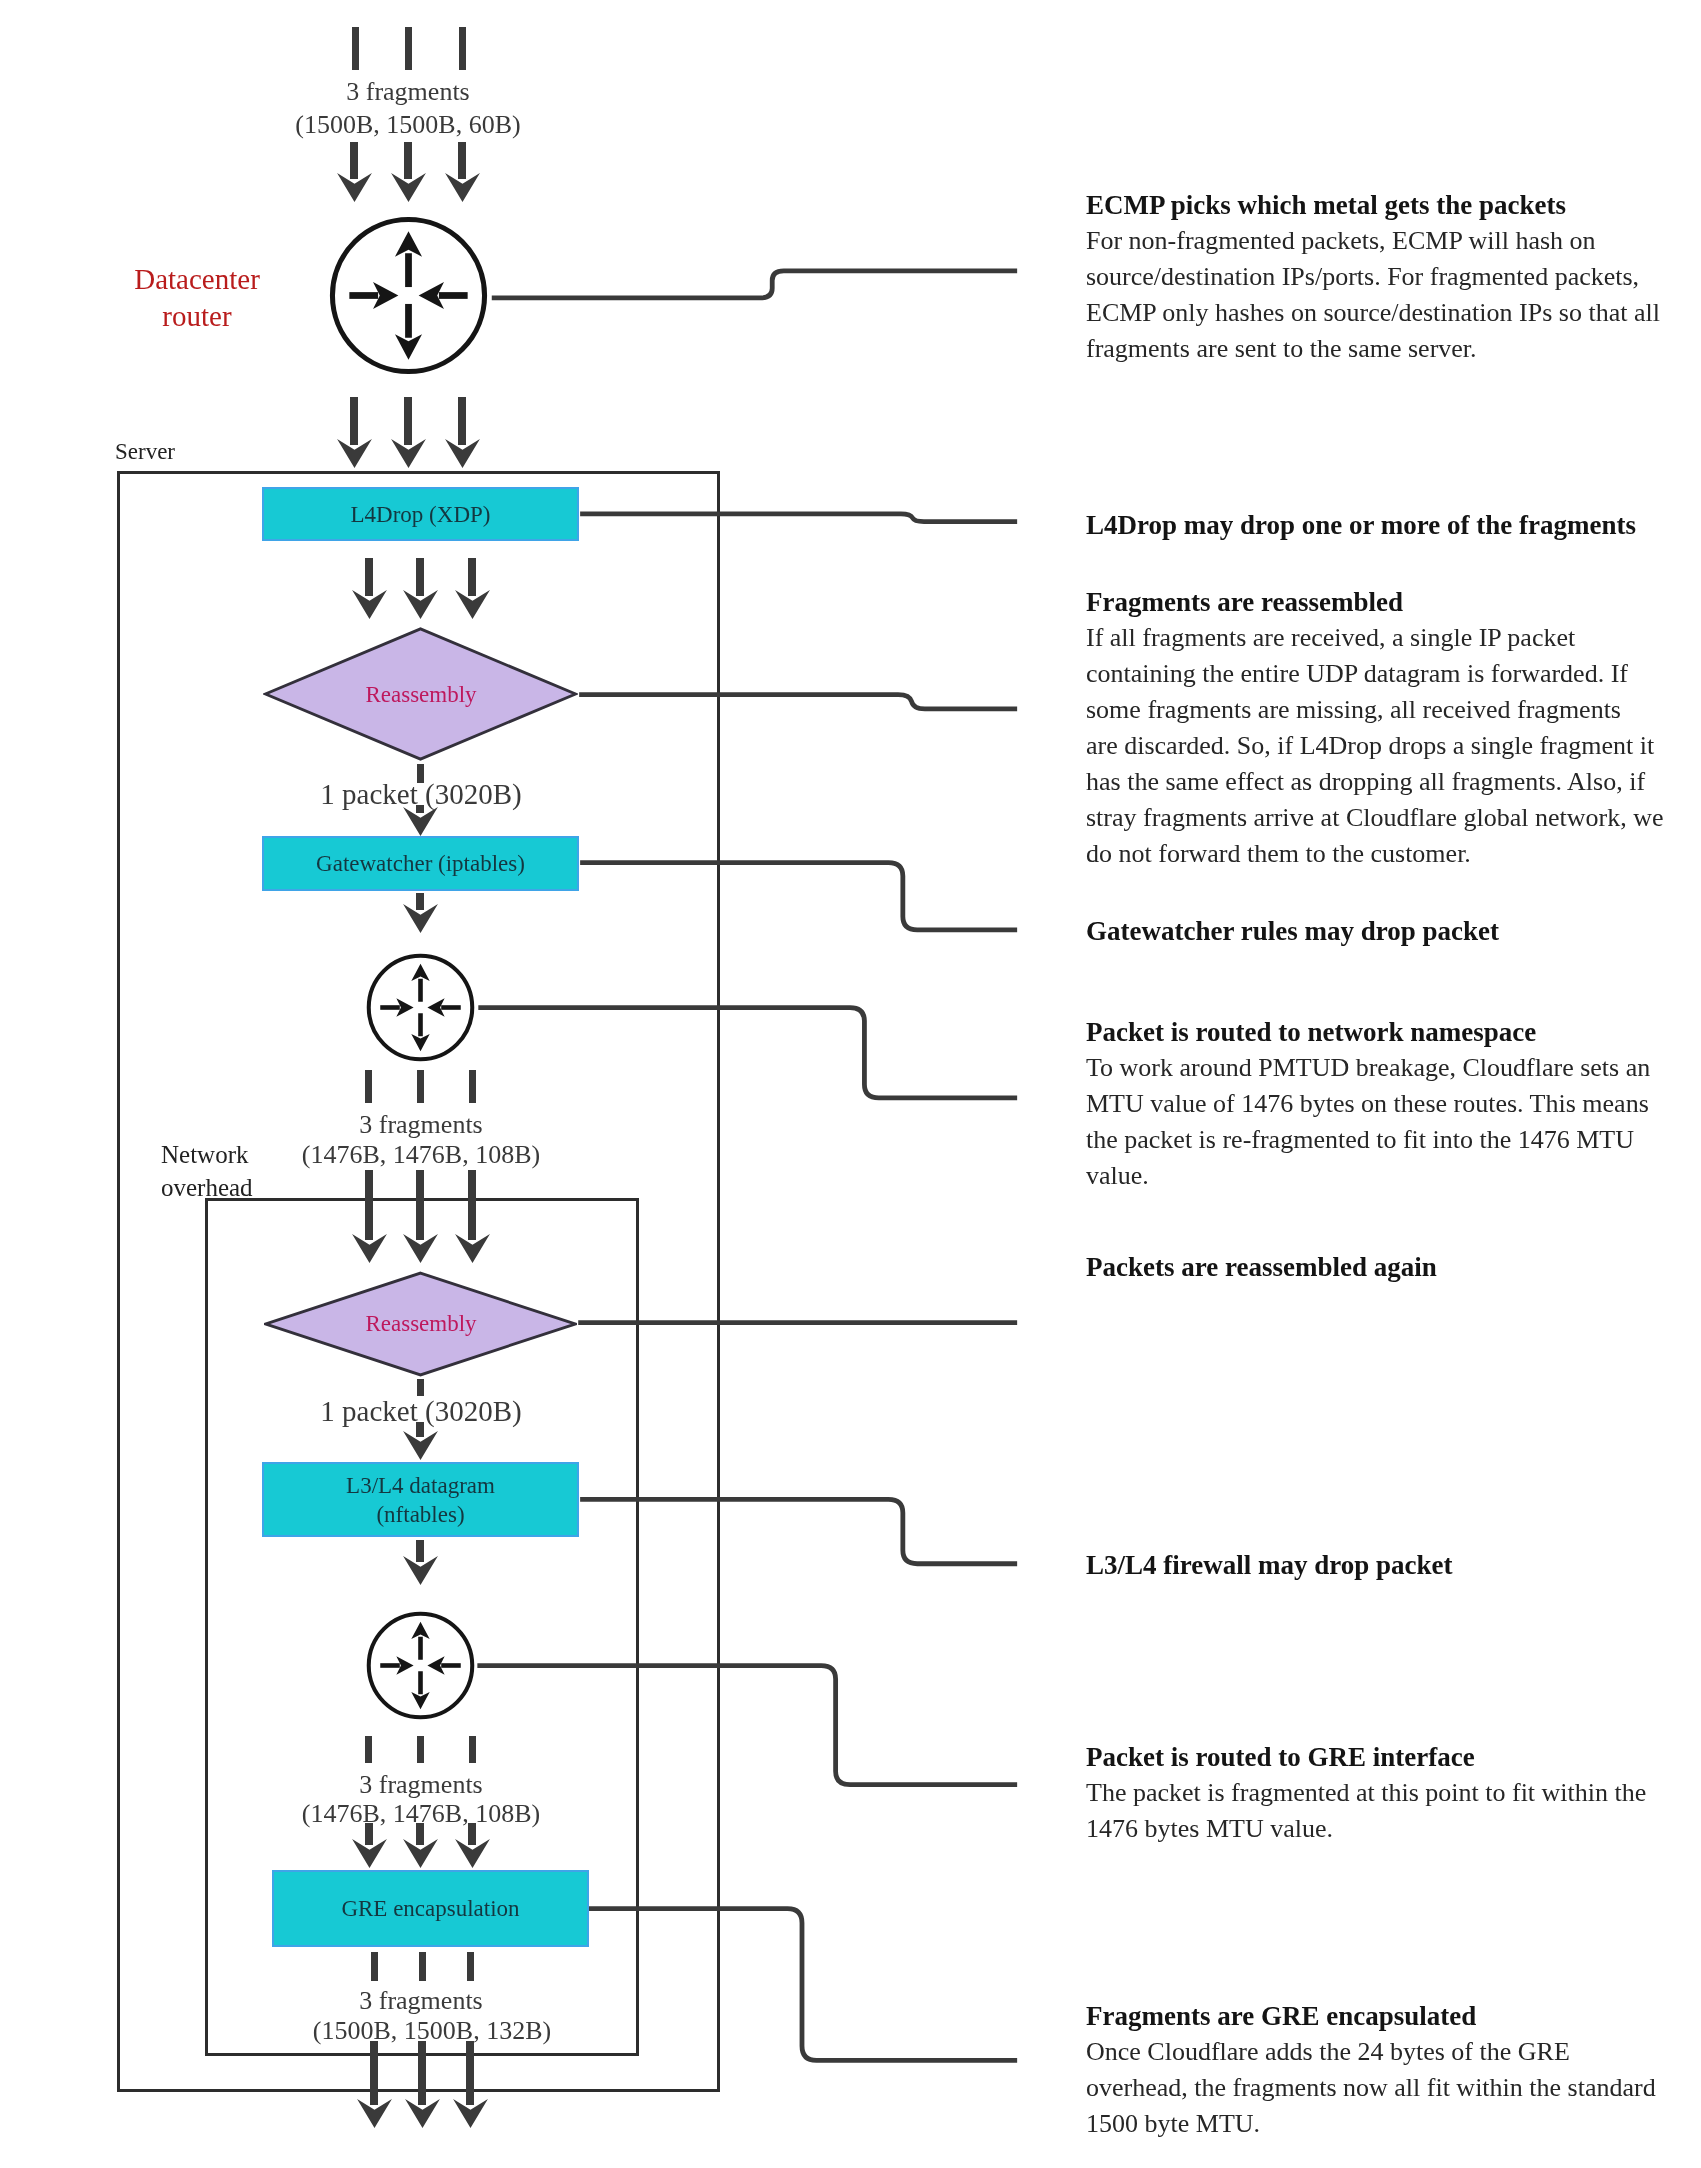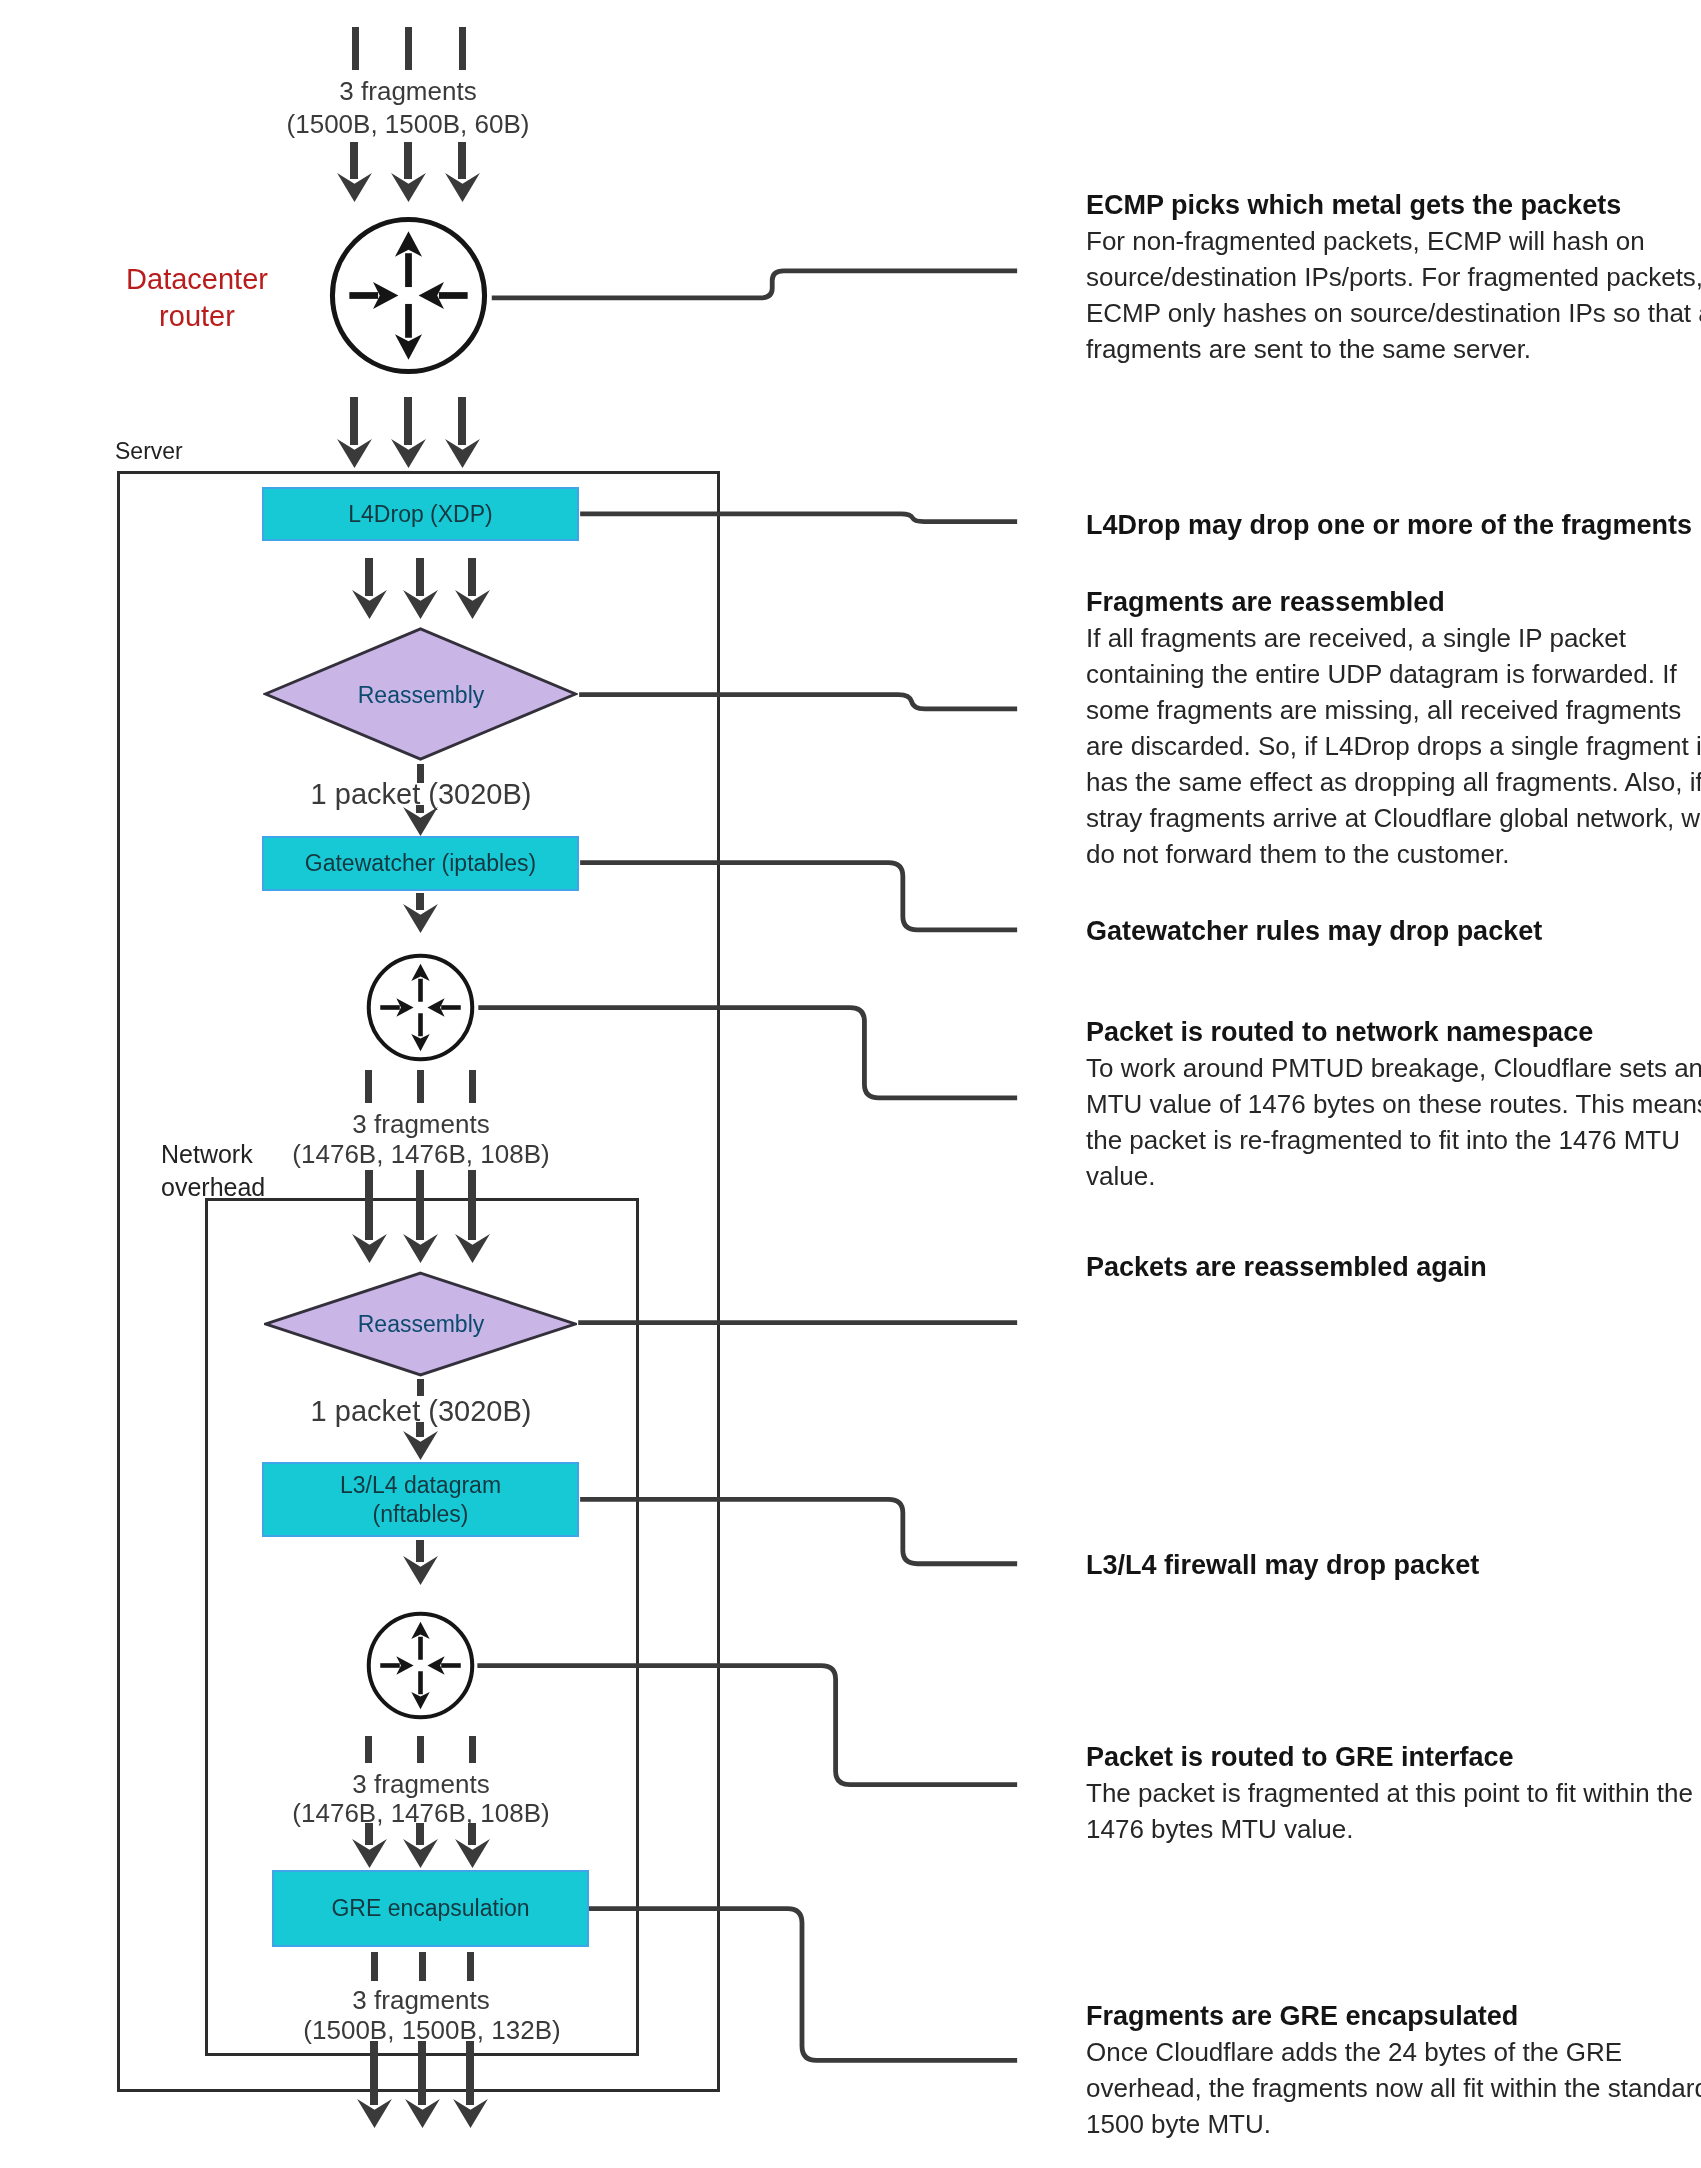--- a/index.html
+++ b/index.html
@@ -1,31 +1,31 @@
 <!DOCTYPE html>
 <html><head>
 <meta charset="utf-8">
 <style>
   html,body{margin:0;padding:0;background:#ffffff;}
   .canvas{position:relative;width:1701px;height:2168px;background:#ffffff;overflow:hidden;
-          font-family:Liberation Sans, sans-serif;color:#2b2b2b;}
+          font-family:Liberation Serif, serif;color:#2b2b2b;}
   
   .connectors{position:absolute;left:0;top:0;width:1701px;height:2168px;z-index:2;pointer-events:none;}
   .connectors path{fill:none;stroke:#3a3a3a;stroke-width:5;}
   
   .frame{position:absolute;border:3.8px solid #2d2d2d;box-sizing:border-box;z-index:1;background:transparent;}
   .frame-label{position:absolute;font-size:23px;line-height:29px;color:#222;z-index:4;white-space:pre-line;}
   
   .box{position:absolute;background:#17c9d4;border:2.9px solid #3fa4e8;box-sizing:border-box;
        display:flex;align-items:center;justify-content:center;text-align:center;
        font-size:23px;line-height:29px;color:#143740;z-index:3;white-space:pre-line;}
   
   .diamond{position:absolute;z-index:3;}
   .diamond polygon{fill:#c9b6e7;stroke:#33303b;stroke-width:3;}
-  .diamond-label{position:absolute;transform:translate(-50%,-50%);font-size:23px;color:#0c4a6e;z-index:4;}
+  .diamond-label{position:absolute;transform:translate(-50%,-50%);font-size:23px;color:#be185d;z-index:4;}
   
   .ctext{position:absolute;transform:translateX(-50%);text-align:center;color:#3a3a3a;z-index:4;white-space:pre-line;}
   .ctext.small{font-size:26px;line-height:31px;}
   .ctext.big{font-size:29px;line-height:37px;}
   
   .dash{position:absolute;width:6.7px;background:#3a3a3a;z-index:3;}
   
   .varrow{position:absolute;width:35px;z-index:3;}
   .varrow i{position:absolute;left:13.4px;top:0;bottom:23px;width:7.7px;background:#3a3a3a;}
   .varrow svg{position:absolute;bottom:0;left:0;width:35px;height:29px;fill:#3a3a3a;}

